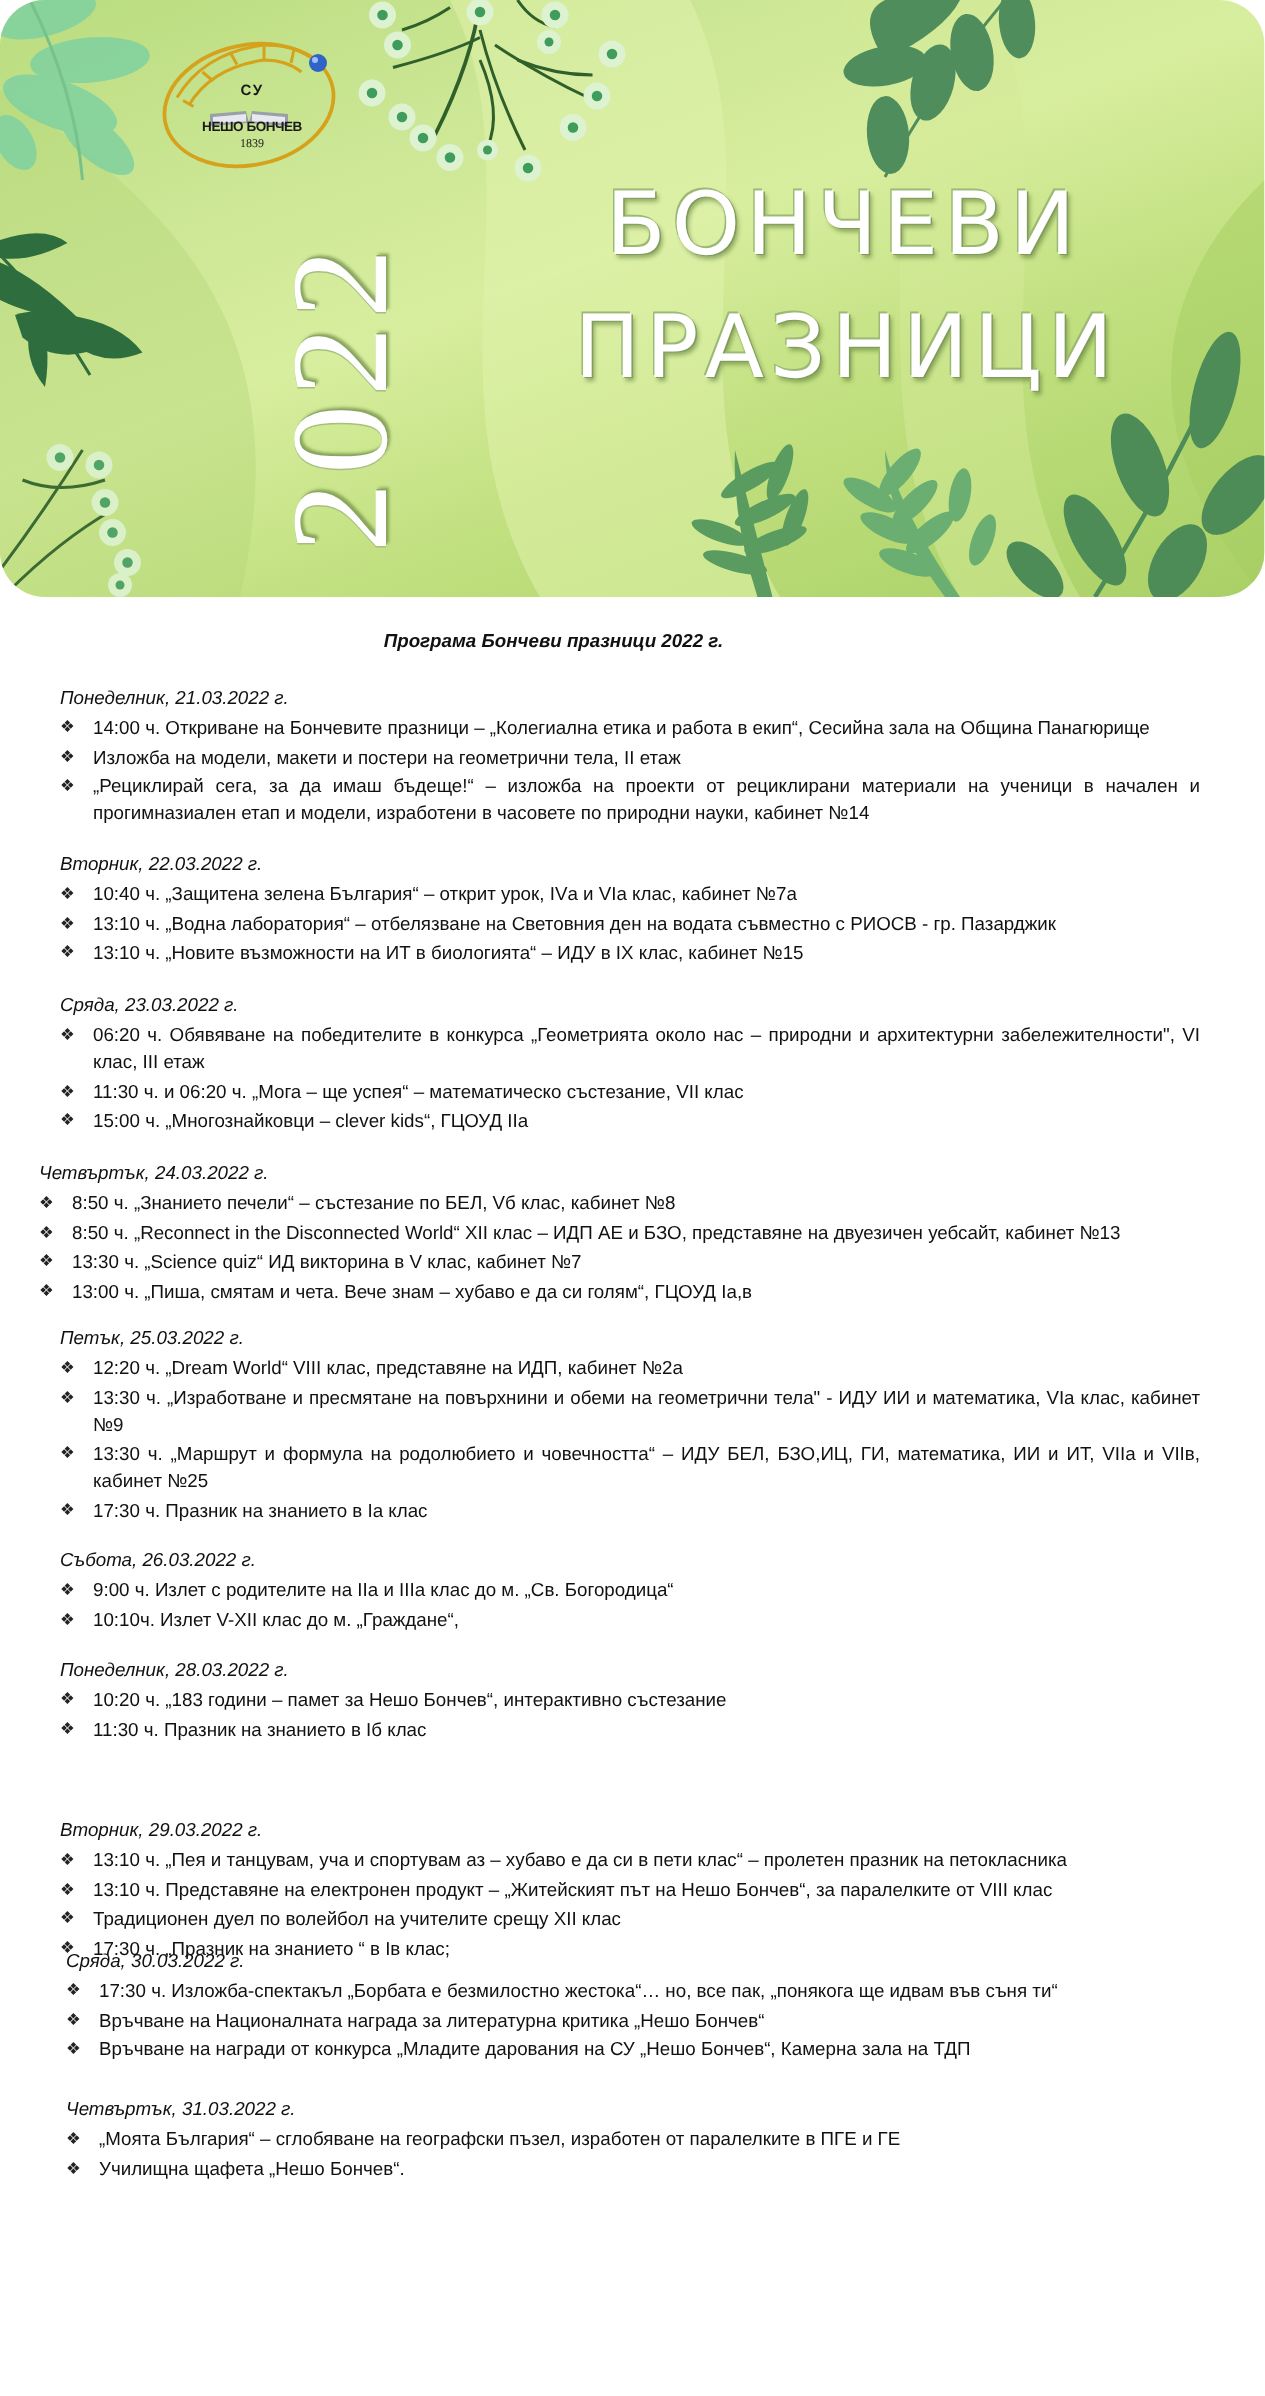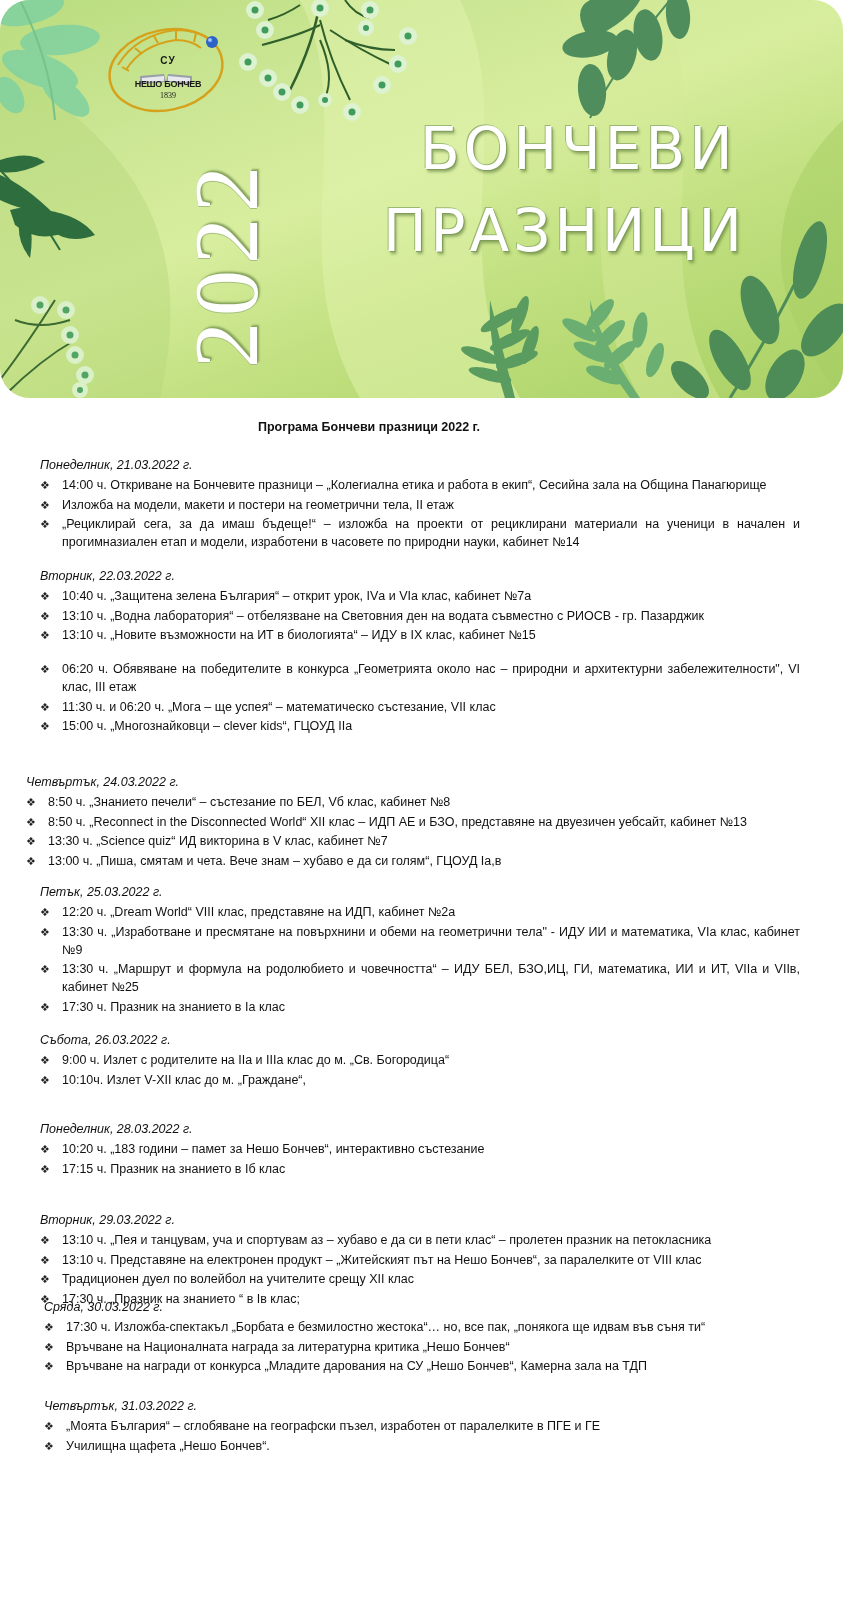--- a/index.html
+++ b/index.html
@@ -30,28 +30,28 @@
       transform: rotate(-90deg); transform-origin: left top;
       font-family: "Liberation Serif", serif; font-size: 92px; letter-spacing: 6px;
       color: #ffffff; line-height: 1;
       text-shadow: 1px 1px 0 #8aa760, -1px 0 0 #a6bf7e, 2px 2px 2px rgba(60,90,30,0.45);
     }
     .title-line {
       position: absolute; font-family: "DejaVu Sans", sans-serif; font-weight: normal;
       color: #ffffff; font-size: 58px; letter-spacing: 4px; line-height: 1;
       text-shadow: 1px 1px 0 #7f9c5a, -1px -1px 0 #9cb875, 2px 3px 3px rgba(60,90,30,0.45);
     }
-    .title-line-1 { left: 420px; top: 120px; }
+    .title-line-1 { left: 404px; top: 120px; }
     .title-line-2 { left: 383px; top: 202px; }
 
     
     .doc { position: absolute; left: 0; top: 398px; width: 843px; }
     .doc-title {
       position: absolute; top: 22px; left: 0; width: 692px; text-align: center;
-      font-size: 12.5px; font-weight: bold;  padding-left: 46px;
+      font-size: 12.5px; font-weight: bold; font-style: italic; padding-left: 46px;
     }
     .day { position: absolute; left: 40px; width: 760px; }
     .day-heading { font-size: 12.5px; font-weight: normal; font-style: italic; height: 21px; line-height: 21px; }
     .item { position: relative; padding-left: 22px; font-size: 12.5px; line-height: 18px; margin-bottom: 1.5px; text-align: justify; }
     .item .bullet {
       position: absolute; left: 0; top: 0; width: 12px; height: 18px;
       font-size: 11px; line-height: 18px; color: #222;
     }
     .item-text { display: block; }
   </style>
@@ -250,20 +250,21 @@
         <div class="item">
           <span class="bullet">❖</span>
           <span class="item-text">13:10 ч. „Водна лаборатория“ – отбелязване на Световния ден на водата съвместно с РИОСВ - гр. Пазарджик</span>
         </div>
         <div class="item">
           <span class="bullet">❖</span>
           <span class="item-text">13:10 ч. „Новите възможности на ИТ в биологията“ – ИДУ в IX клас, кабинет №15</span>
         </div>
       </div>
       <div class="day" style="top: 262px; left: 40px;">
+        <div class="day-heading">Сряда, 23.03.2022 г.</div>
         <div class="item">
           <span class="bullet">❖</span>
           <span class="item-text">06:20 ч. Обявяване на победителите в конкурса „Геометрията около нас – природни и архитектурни забележителности", VI клас, III етаж</span>
         </div>
         <div class="item">
           <span class="bullet">❖</span>
           <span class="item-text">11:30 ч. и 06:20 ч. „Мога – ще успея“ – математическо състезание, VII клас</span>
         </div>
         <div class="item">
           <span class="bullet">❖</span>
@@ -312,29 +313,29 @@
         <div class="day-heading">Събота, 26.03.2022 г.</div>
         <div class="item">
           <span class="bullet">❖</span>
           <span class="item-text">9:00 ч. Излет с родителите на IIа и IIIа клас до м. „Св. Богородица“</span>
         </div>
         <div class="item">
           <span class="bullet">❖</span>
           <span class="item-text">10:10ч. Излет V-XII клас до м. „Граждане“,</span>
         </div>
       </div>
-      <div class="day" style="top: 721px; left: 40px;">
+      <div class="day" style="top: 705px; left: 40px;">
         <div class="day-heading">Понеделник, 28.03.2022 г.</div>
         <div class="item">
           <span class="bullet">❖</span>
           <span class="item-text">10:20 ч. „183 години – памет за Нешо Бончев“, интерактивно състезание</span>
         </div>
         <div class="item">
           <span class="bullet">❖</span>
-          <span class="item-text">17:15 ч. Празник на знанието в Iб клас</span>
+          <span class="item-text">11:30 ч. Празник на знанието в Iб клас</span>
         </div>
       </div>
       <div class="day" style="top: 812px; left: 40px;">
         <div class="day-heading">Вторник, 29.03.2022 г.</div>
         <div class="item">
           <span class="bullet">❖</span>
           <span class="item-text">13:10 ч. „Пея и танцувам, уча и спортувам аз – хубаво е да си в пети клас“ – пролетен празник на петокласника</span>
         </div>
         <div class="item">
           <span class="bullet">❖</span>

